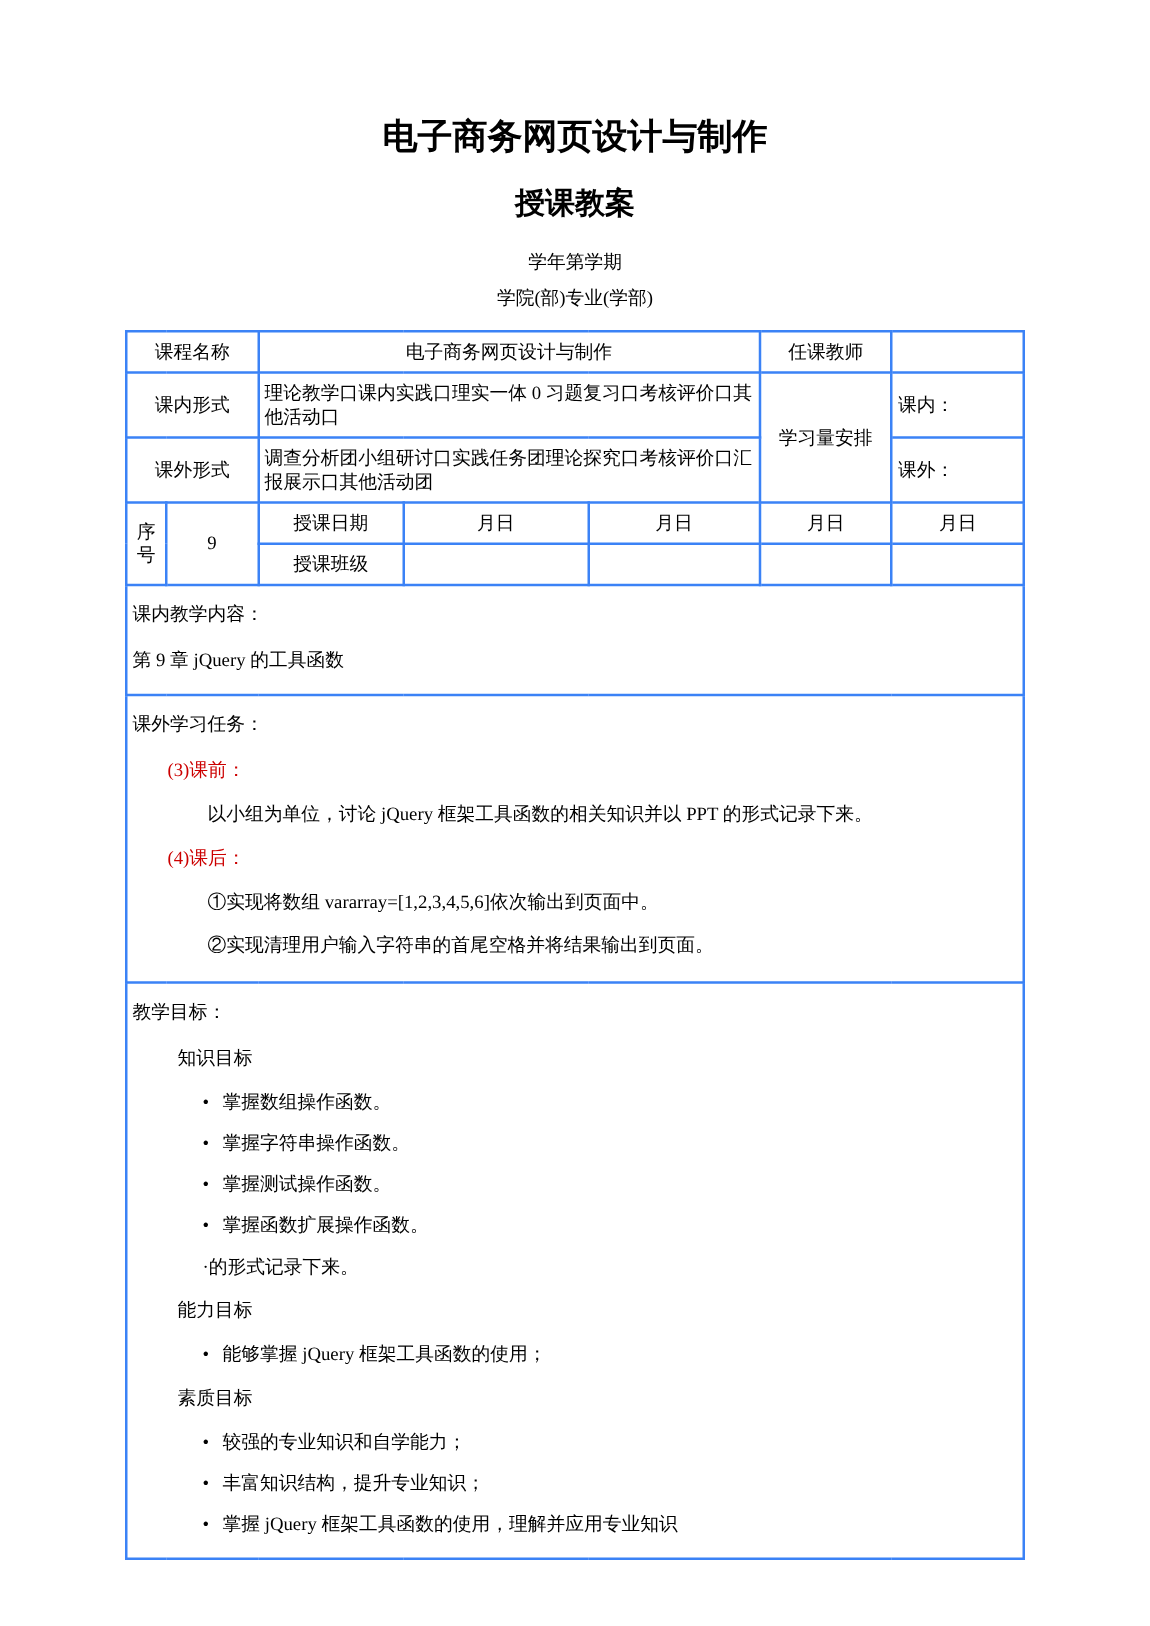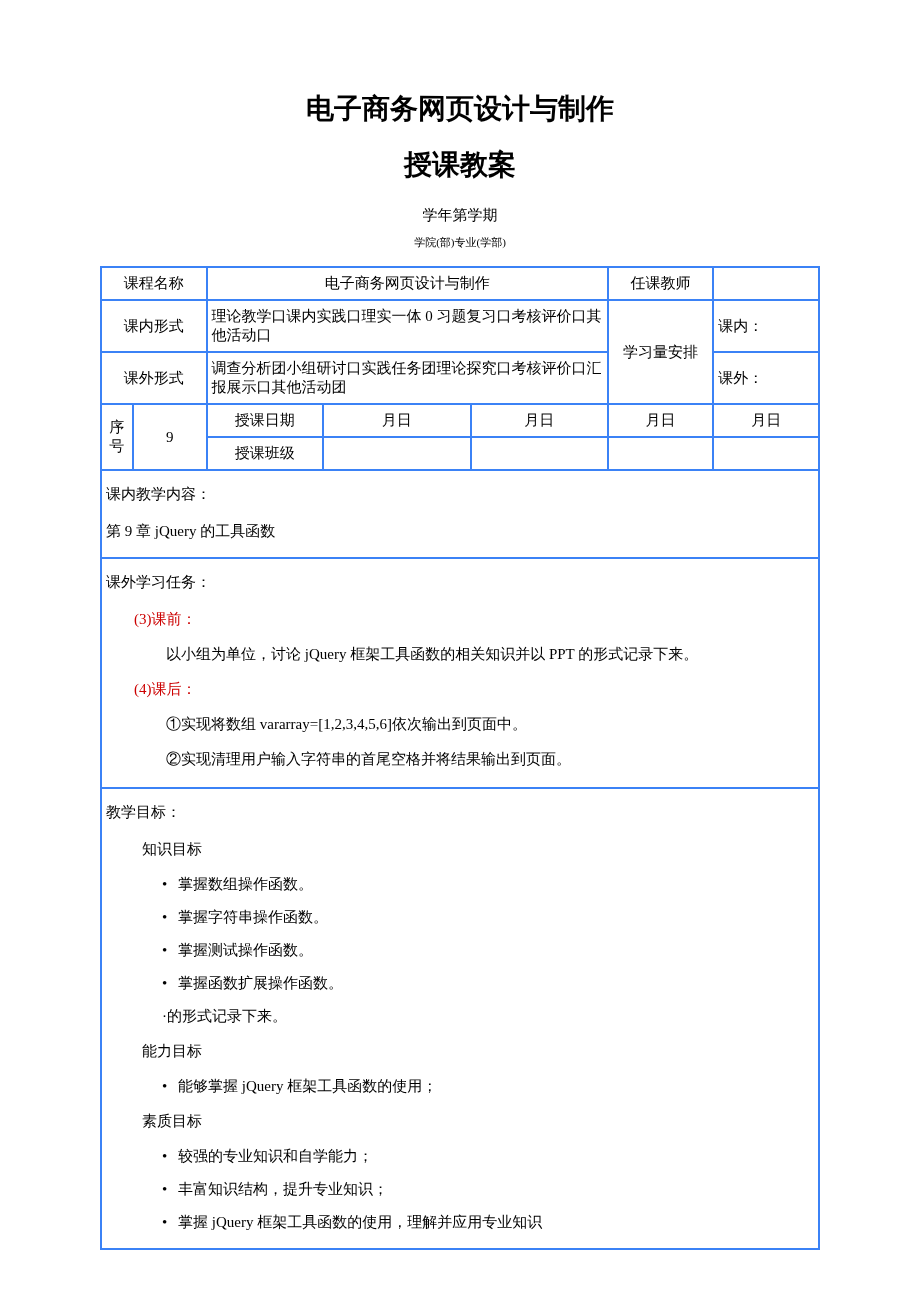--- a/index.html
+++ b/index.html
@@ -15,33 +15,33 @@
     }
     .title {
       text-align: center;
       font-size: 28px;
       font-weight: bold;
       margin-bottom: 18px;
       font-family: "SimHei", "黑体", sans-serif;
     }
     .subtitle {
       text-align: center;
-      font-size: 28px;
+      font-size: 24px;
       font-weight: bold;
       margin-bottom: 22px;
       font-family: "SimHei", "黑体", sans-serif;
     }
     .meta-line {
       text-align: center;
       font-size: 15px;
       margin-bottom: 10px;
     }
     .meta-line2 {
       text-align: center;
-      font-size: 11px;
+      font-size: 15px;
       margin-bottom: 16px;
     }
     table.main {
       border-collapse: collapse;
       width: 100%;
       font-size: 15px;
     }
     table.main td {
       border: 2px solid #3b82f6;
       padding: 6px 4px;

